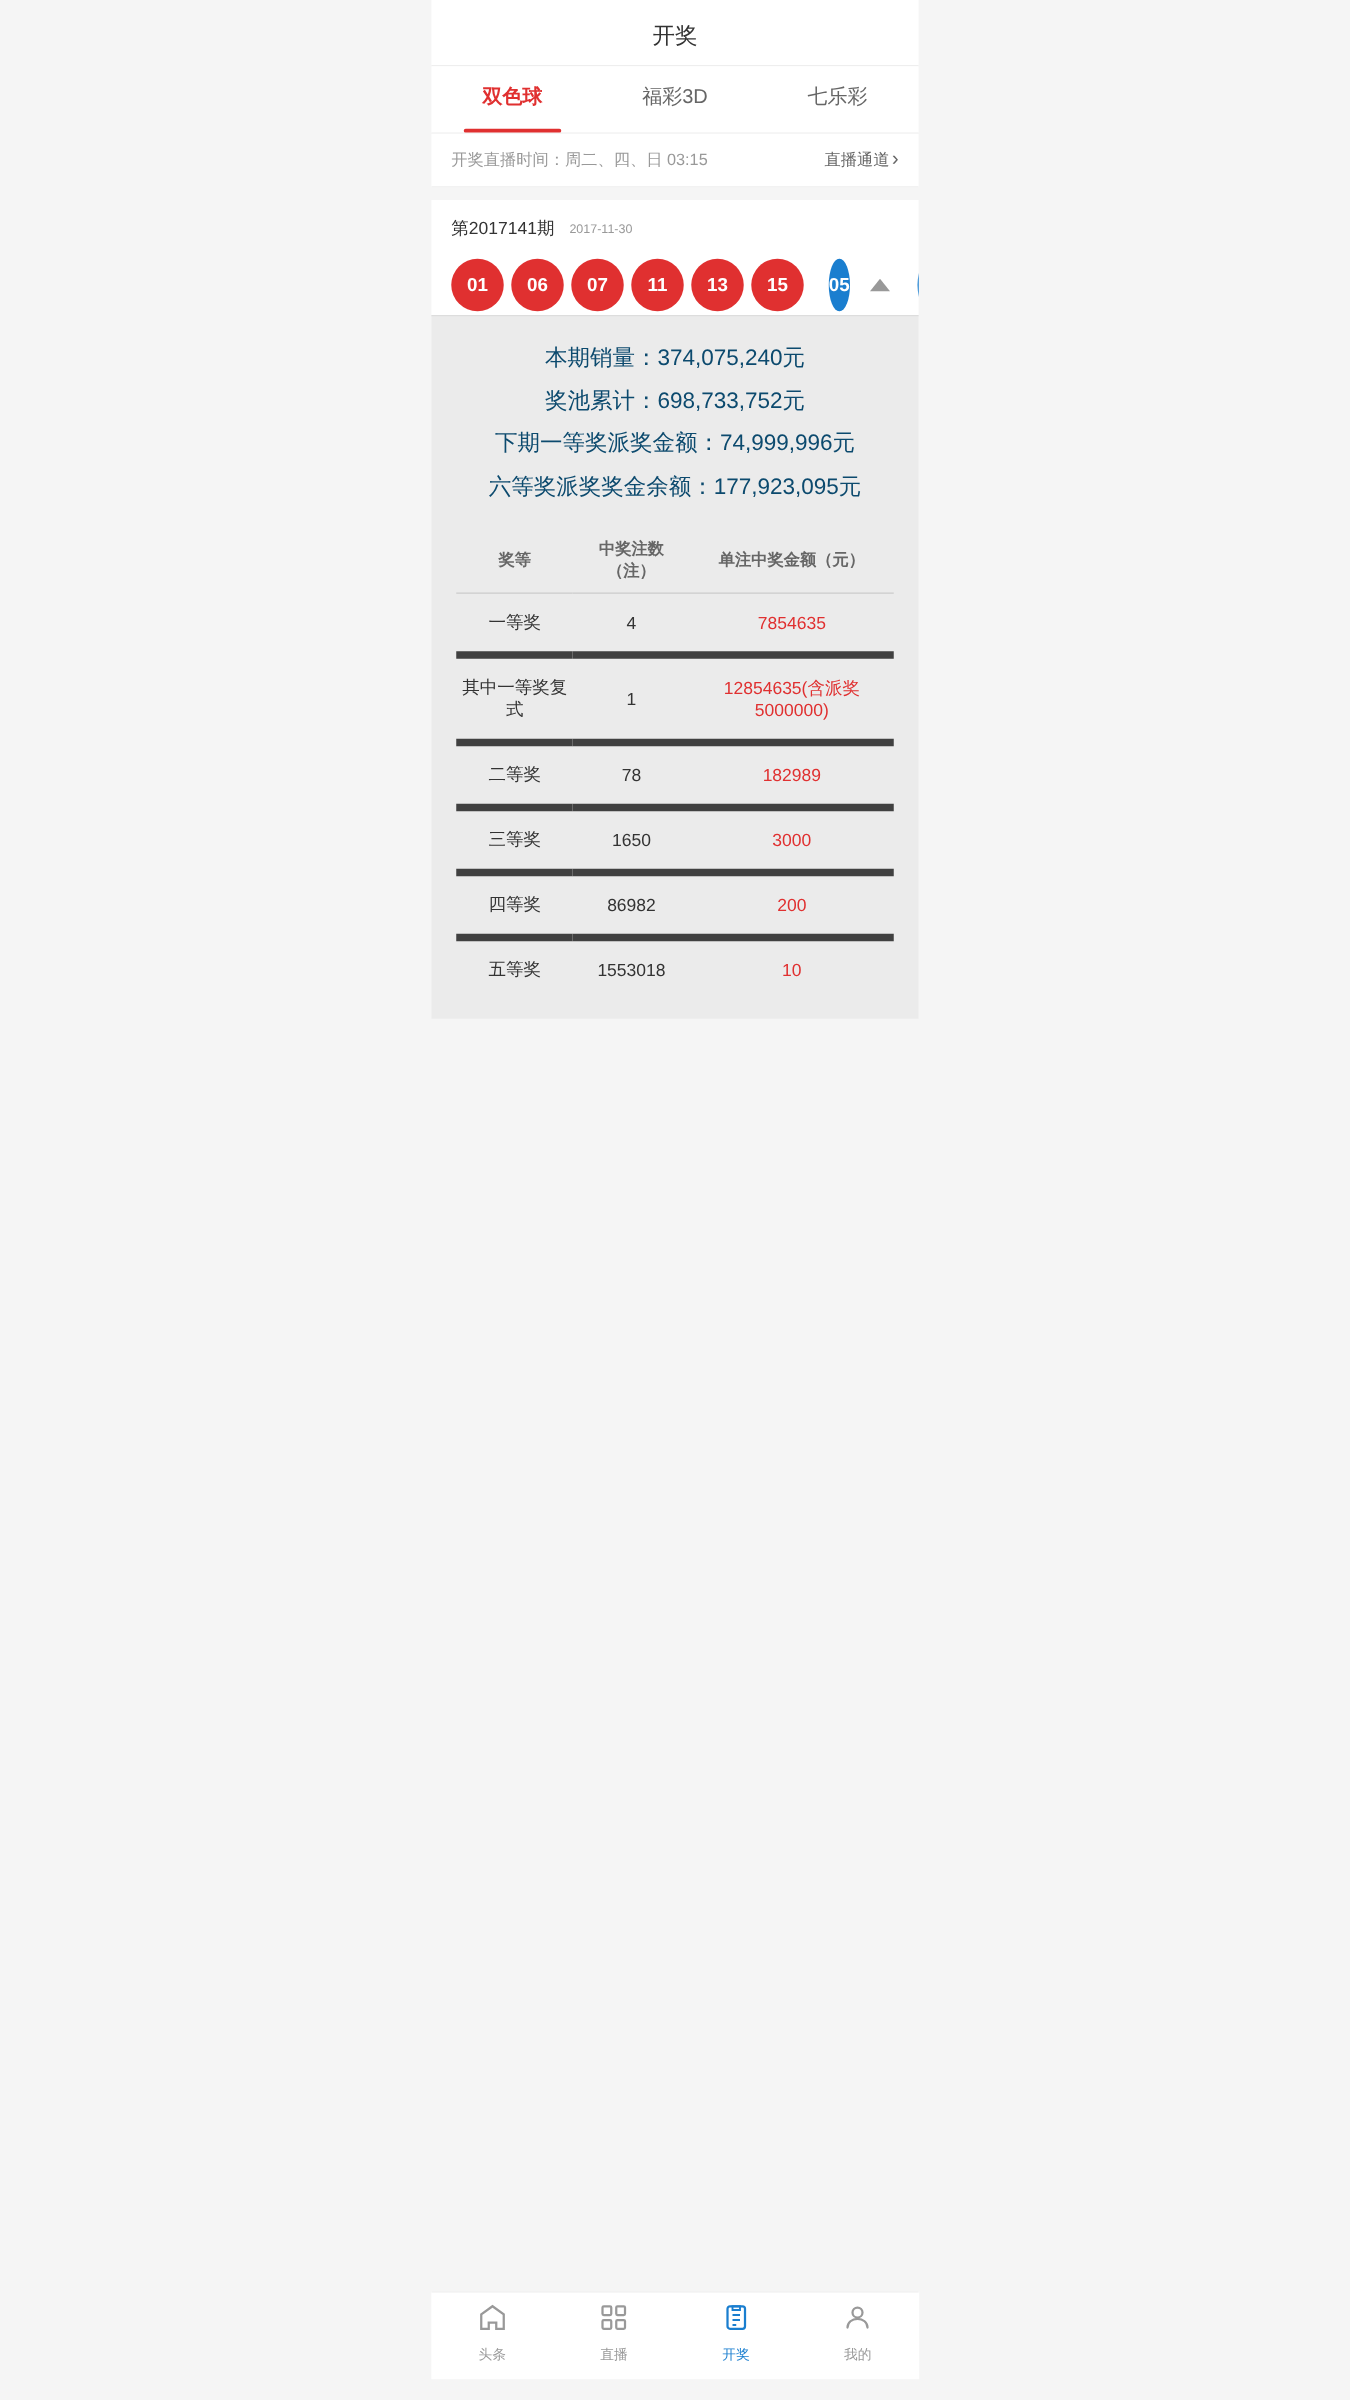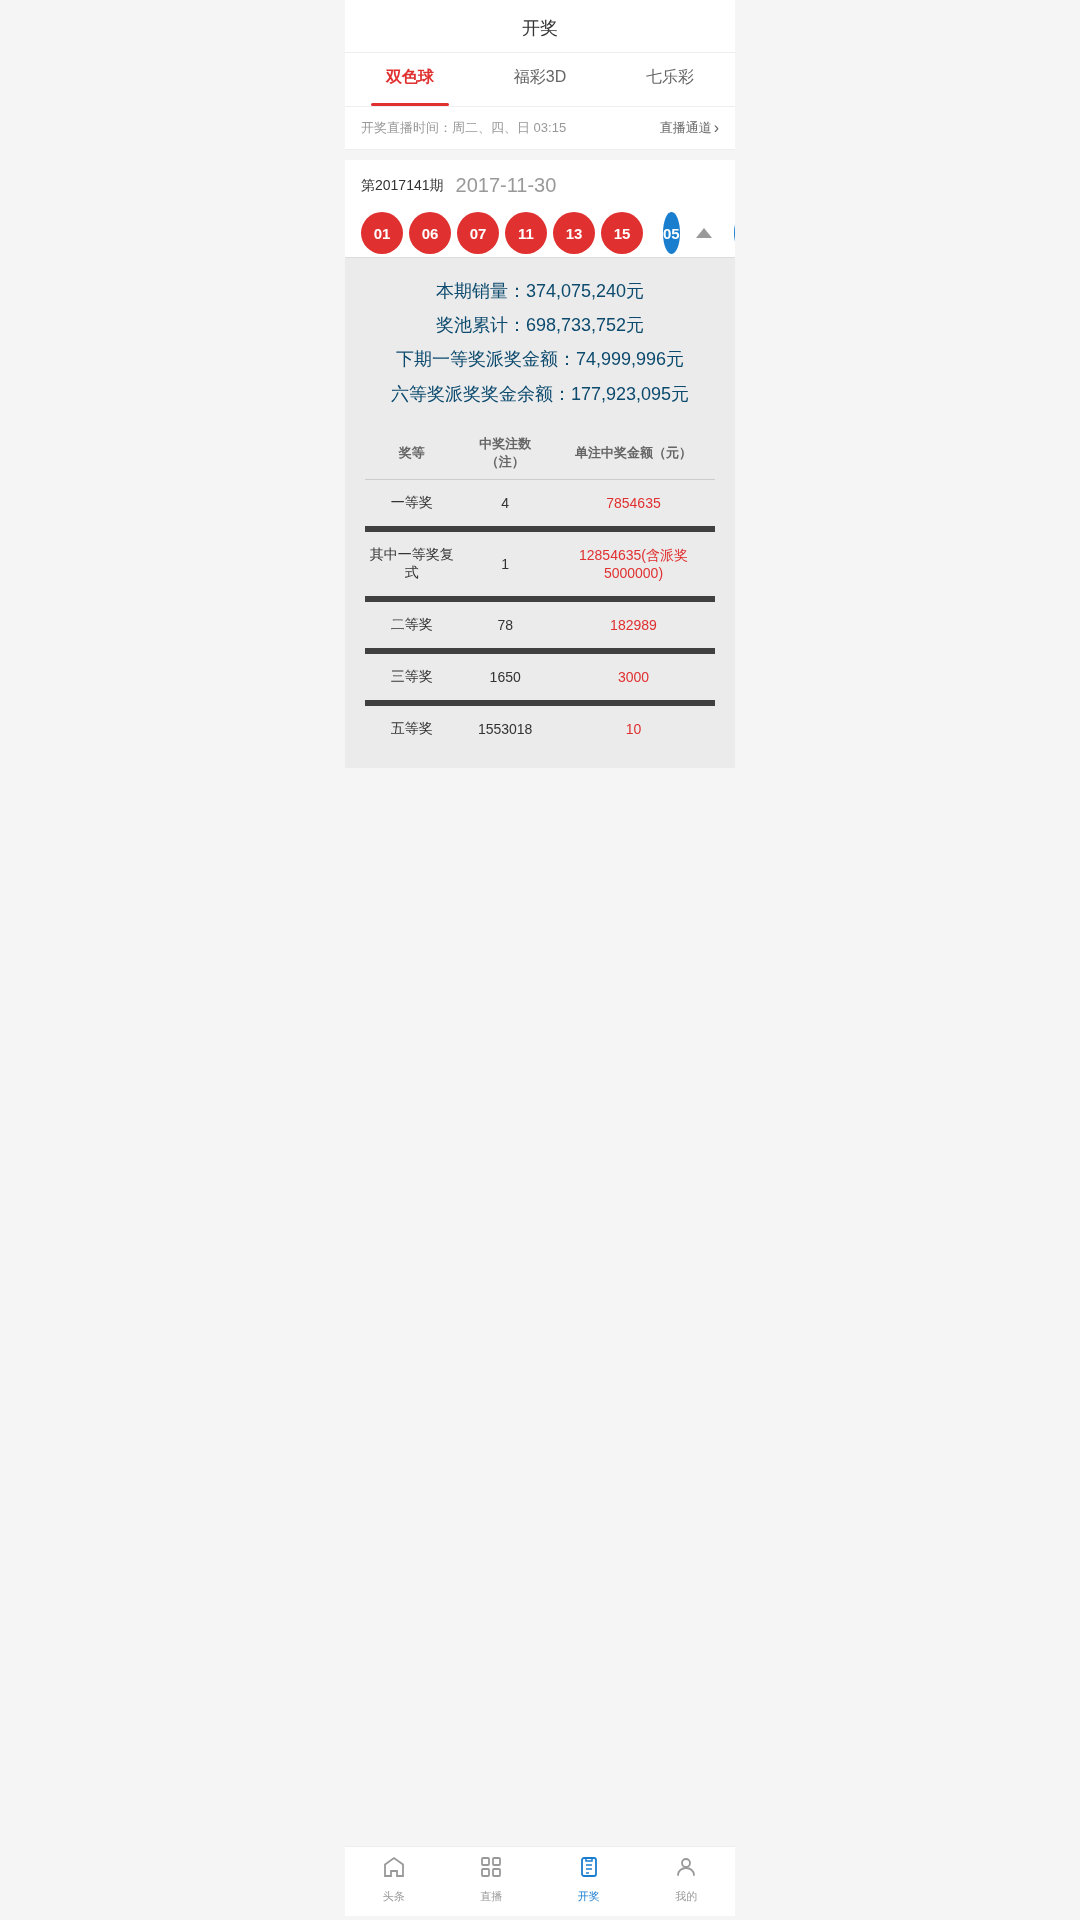--- a/index.html
+++ b/index.html
@@ -82,21 +82,21 @@
       align-items: center;
       gap: 12px;
       margin-bottom: 12px;
     }
     .draw-period {
       font-size: 14px;
       color: #333;
       font-weight: 500;
     }
     .draw-date {
-      font-size: 20px;
+      font-size: 10px;
       color: #999;
     }
     .draw-numbers-row {
       display: flex;
       align-items: center;
       gap: 0;
     }
     .balls-red {
       display: flex;
       gap: 6px;
@@ -176,21 +176,21 @@
     }
     .prize-table td.amount {
       color: #e03030;
     }
     .prize-table tr:last-child td {
       border-bottom: none;
       text-align: center;
     }
     .bottom-nav {
       position: fixed;
-      bottom: 4px;
+      bottom: 17px;
       left: 50%;
       transform: translateX(-50%);
       width: 390px;
       background: #fff;
       border-top: 1px solid #eee;
       display: flex;
       padding: 8px 0 12px;
     }
     .nav-item {
       flex: 1;
@@ -300,20 +300,25 @@
           <td>二等奖</td>
           <td>78</td>
           <td class="amount">182989</td>
         </tr>
         <tr>
           <td>三等奖</td>
           <td>1650</td>
           <td class="amount">3000</td>
         </tr>
         <tr>
+          <td>四等奖</td>
+          <td>86982</td>
+          <td class="amount">200</td>
+        </tr>
+        <tr>
           <td>五等奖</td>
           <td>1553018</td>
           <td class="amount">10</td>
         </tr>
       </tbody>
     </table>
   </div>
 </div>
 
 <div class="bottom-nav">

